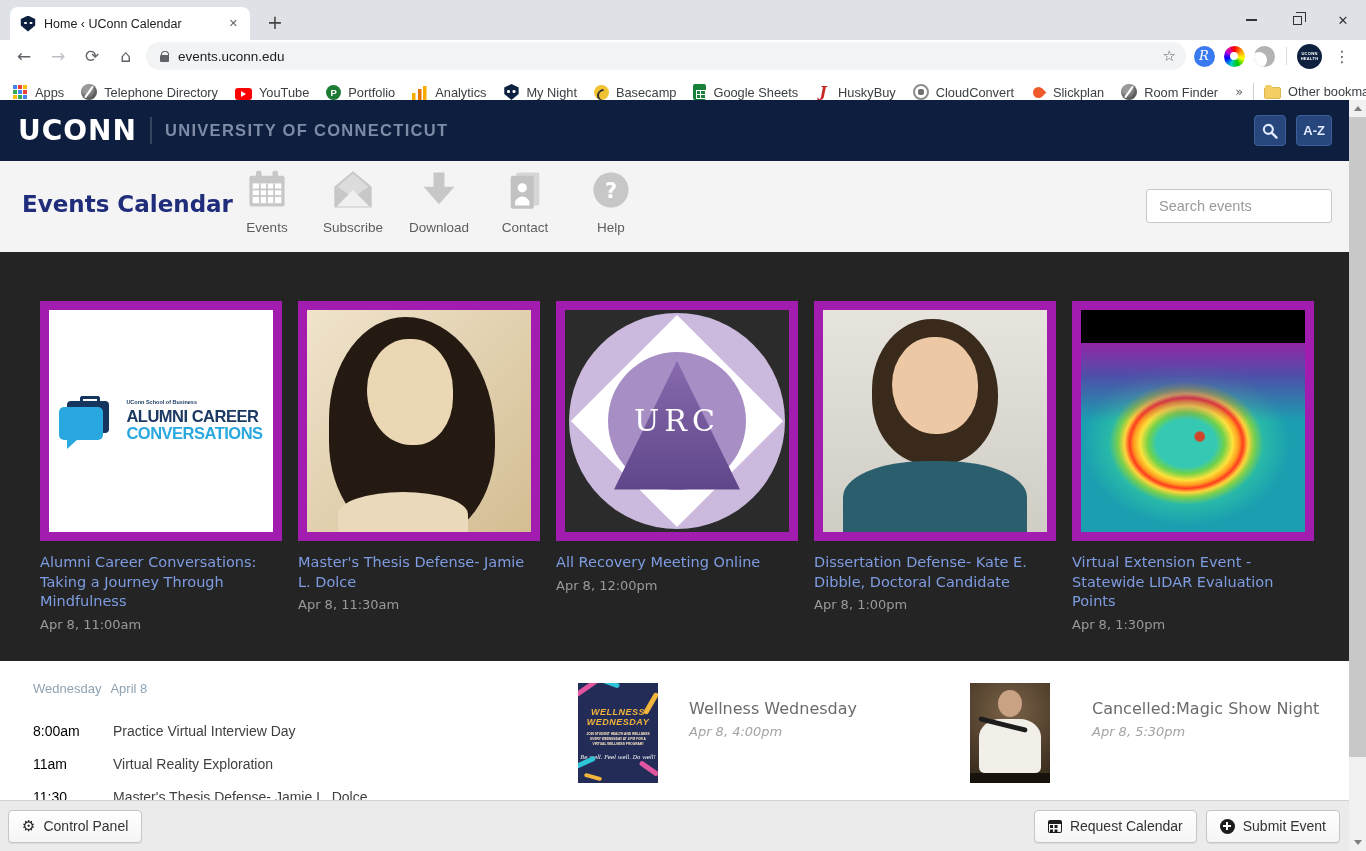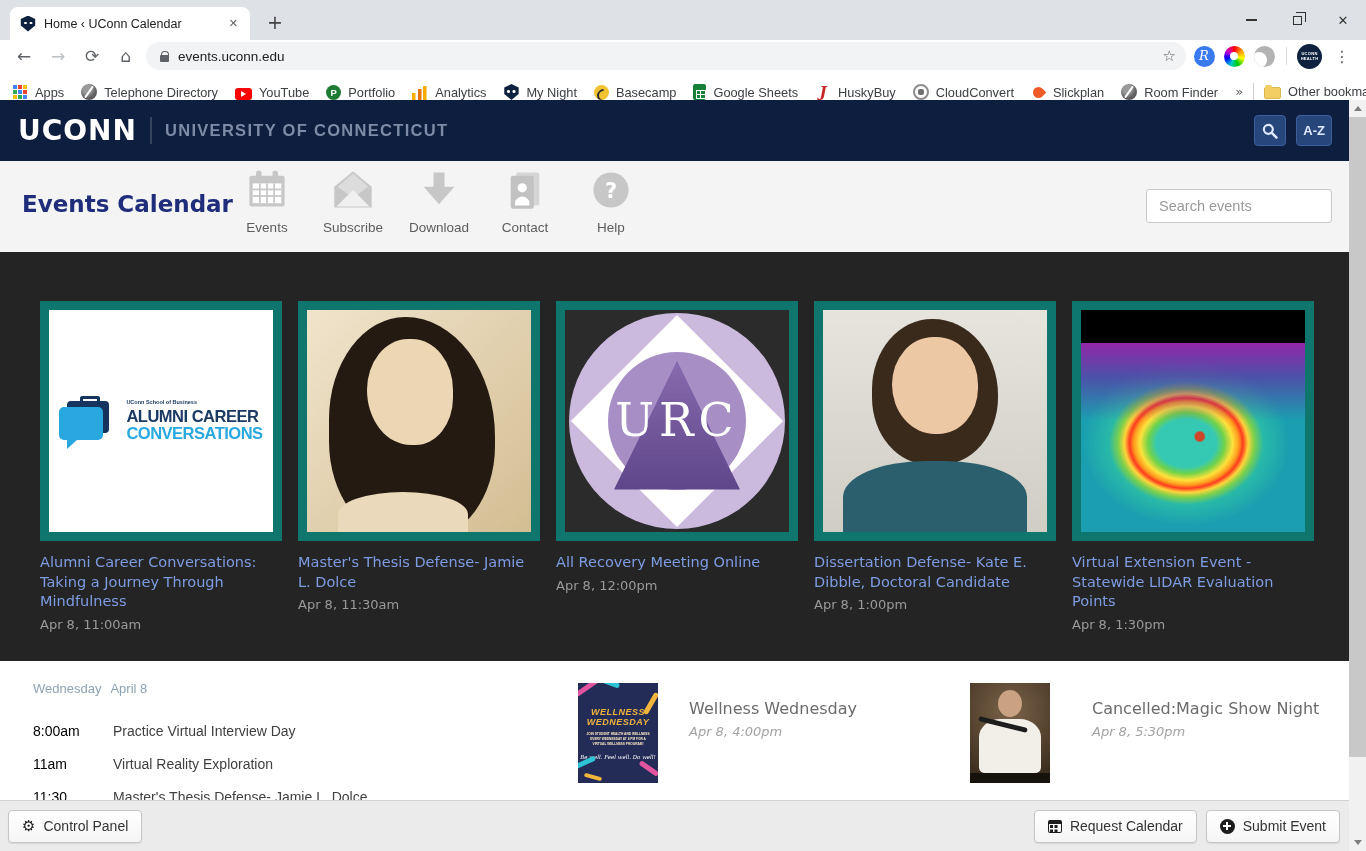--- a/index.html
+++ b/index.html
@@ -125,21 +125,21 @@
                border:1px solid #c9c9c9; border-radius:3px; display:flex; align-items:center; }
   .searchbox input { border:none; outline:none; flex:1; font-size:14.5px; color:#555; padding:0 6px 0 12px;
                      font-family:"Liberation Sans", sans-serif; background:transparent; }
   .searchbox input::placeholder { color:#9a9a9a; }
   .searchbox svg { margin-right:8px; flex:none; }
 
   
   .dark { position:absolute; left:0; top:252px; width:100%; height:409px; background:#242424;
           display:flex; padding:49px 0 0 40px; gap:16px; }
   .card { width:242px; flex:none; }
-  .cframe { width:242px; height:240px; background:#0f766e; padding:9px; }
+  .cframe { width:242px; height:240px; background:#a21caf; padding:9px; }
   .cimg { width:100%; height:100%; position:relative; overflow:hidden; }
   .ctitle { margin-top:12px; font-size:14.5px; line-height:1.35; color:#7e9ce2;
             font-family:"DejaVu Sans", sans-serif; }
   .cdate { margin-top:5px; font-size:13px; color:#9a9a9a; font-family:"DejaVu Sans", sans-serif; }
 
   
   .img-acc { background:#fff; display:flex; align-items:center; justify-content:center; gap:9px; }
   .acc-art { position:relative; width:58px; height:52px; flex:none; }
   .acc-case { position:absolute; left:8px; top:6px; width:42px; height:32px; background:#15355f; border-radius:4px; }
   .acc-case:before { content:""; position:absolute; left:13px; top:-5px; width:14px; height:8px;
@@ -165,21 +165,21 @@
   .img-urc { background:#2b2b2b; }
   .urc-circle { position:absolute; left:50%; top:50%; width:216px; height:216px; transform:translate(-50%,-50%);
                 background:#cbbade; border-radius:50%; overflow:hidden; }
   .urc-diamond { position:absolute; left:50%; top:50%; width:150px; height:150px;
                  transform:translate(-50%,-50%) rotate(45deg); background:#fff; }
   .urc-inner { position:absolute; left:50%; top:50%; width:138px; height:138px; transform:translate(-50%,-50%);
                background:#a78fc6; border-radius:50%; }
   .urc-tri { position:absolute; left:50%; top:50%; width:150px; height:140px; transform:translate(-50%,-47%);
              background:linear-gradient(180deg,#8a6cb0,#5d4488); clip-path:polygon(50% 4%,92% 96%,8% 96%); }
   .urc-mono { position:absolute; left:50%; top:50%; transform:translate(-50%,-52%);
-              font-family:"DejaVu Serif", serif; font-size:46px; color:#fff; letter-spacing:5px; }
+              font-family:"DejaVu Serif", serif; font-size:30px; color:#fff; letter-spacing:5px; }
 
   
   .img-por { background:linear-gradient(180deg,#e6e4dd,#cfcdc4); }
   .img-por .hair { position:absolute; left:22%; top:4%; width:56%; height:66%; background:#3a2a1c;
                    border-radius:48% 52% 46% 46%; }
   .img-por .face { position:absolute; left:31%; top:12%; width:38%; height:44%; background:#edc8a4;
                    border-radius:50% 50% 48% 52%; }
   .img-por .shirt { position:absolute; left:9%; bottom:-4%; width:82%; height:36%; background:#2c5f6e;
                     border-radius:45% 45% 0 0; }
 

